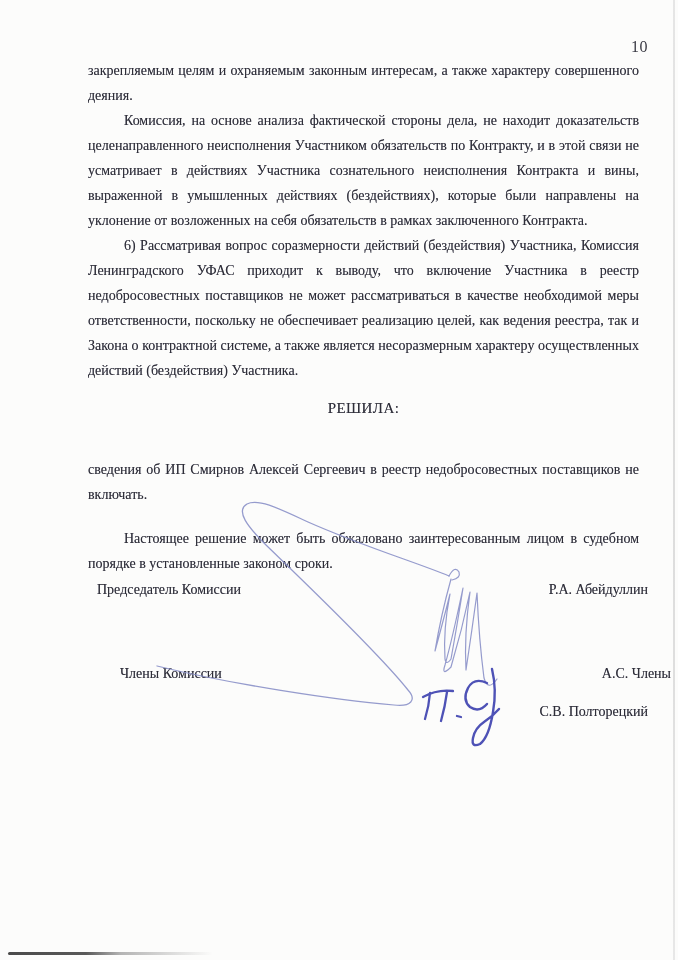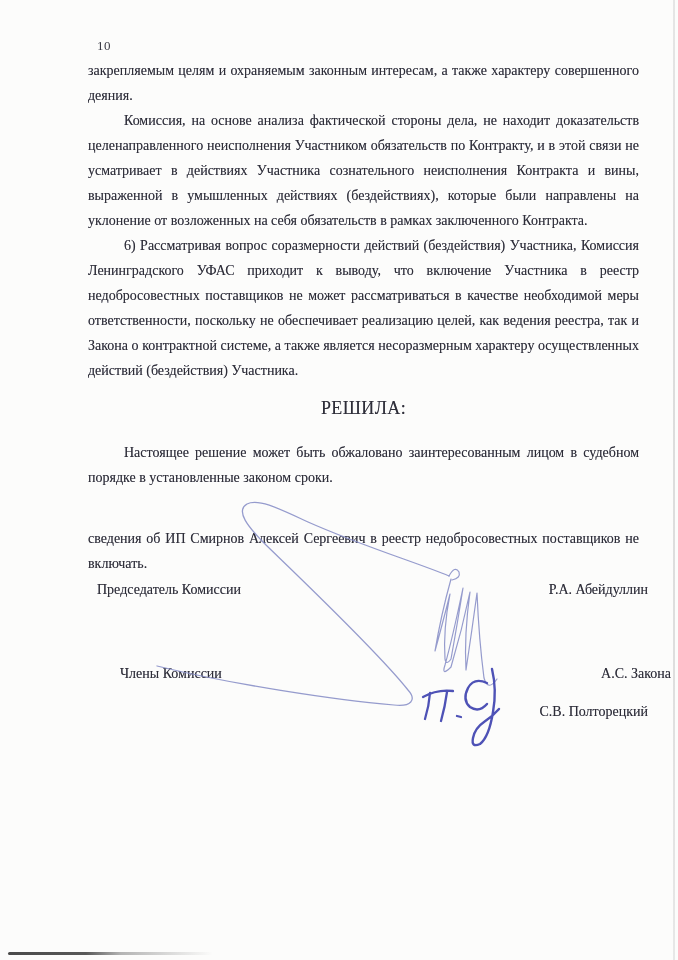--- a/index.html
+++ b/index.html
@@ -6,36 +6,36 @@
   body{
     width:678px;height:960px;
     background:#fcfcfb;
     position:relative;
     font-family:"Liberation Serif","DejaVu Serif",serif;
     color:#2e2e38;
     overflow:hidden;
   }
   .page-number{
     position:absolute;left:97px;top:38px;width:551px;
-    text-align:left;font-size:13px;letter-spacing:.5px;color:#3a3a44;
+    text-align:right;font-size:16px;letter-spacing:.5px;color:#3a3a44;
   }
   .doc-body{
     position:absolute;left:88px;top:58px;width:551px;
     font-size:14px;line-height:25px;
     text-align:justify;
     text-shadow:0 0 .4px rgba(40,40,70,.45);
   }
   .para{margin:0;}
   .para.indent{text-indent:36px;}
   .gap24{margin-top:24px;}
   .gap13{margin-top:13px;}
   .gap36{margin-top:36px;}
   .gap19{margin-top:19px;}
   .decision-heading{
-    text-align:center;font-size:18px;letter-spacing:.4px;
+    text-align:center;font-size:15px;letter-spacing:.4px;
     text-indent:0;
   }
   .sig-row{
     position:absolute;left:97px;width:551px;
     display:flex;justify-content:space-between;
     font-size:14px;line-height:16px;
     text-shadow:0 0 .4px rgba(40,40,70,.45);
   }
   .sig-row .role{ text-align:right; }
   .sig-row .name{ text-align:center; margin-left:auto; }
@@ -60,32 +60,32 @@
 </head>
 <body>
 
 <div class="page-number">10</div>
 
 <div class="doc-body">
   <p class="para">закрепляемым целям и охраняемым законным интересам, а также характеру совершенного деяния.</p>
   <p class="para indent">Комиссия, на основе анализа фактической стороны дела, не находит доказательств целенаправленного неисполнения Участником обязательств по Контракту, и в этой связи не усматривает в действиях Участника сознательного неисполнения Контракта и вины, выраженной в умышленных действиях (бездействиях), которые были направлены на уклонение от возложенных на себя обязательств в рамках заключенного Контракта.</p>
   <p class="para indent">6) Рассматривая вопрос соразмерности действий (бездействия) Участника, Комиссия Ленинградского УФАС приходит к выводу, что включение Участника в реестр недобросовестных поставщиков не может рассматриваться в качестве необходимой меры ответственности, поскольку не обеспечивает реализацию целей, как ведения реестра, так и Закона о контрактной системе, а также является несоразмерным характеру осуществленных действий (бездействия) Участника.</p>
   <p class="para decision-heading gap13">РЕШИЛА:</p>
+  <p class="para gap36">сведения об ИП Смирнов Алексей Сергеевич в реестр недобросовестных поставщиков не включать.</p>
   <p class="para indent gap19">Настоящее решение может быть обжаловано заинтересованным лицом в судебном порядке в установленные законом сроки.</p>
-  <p class="para gap36">сведения об ИП Смирнов Алексей Сергеевич в реестр недобросовестных поставщиков не включать.</p>
 </div>
 
 <div class="sig-row" style="top:582px;">
   <span class="role">Председатель Комиссии</span>
   <span class="name">Р.А. Абейдуллин</span>
 </div>
 
 <div class="sig-row" style="top:666px;margin-left:23px;">
   <span class="role">Члены Комиссии</span>
-  <span class="name">А.С. Закона</span>
+  <span class="name">А.С. Члены</span>
 </div>
 
 <div class="sig-row" style="top:704px;">
   <span class="role"></span>
   <span class="name">С.В. Полторецкий</span>
 </div>
 
 <svg class="sig-art" viewBox="140 495 380 265">
 
   <path stroke-width="1.25" opacity="0.9" d="M 157 666

